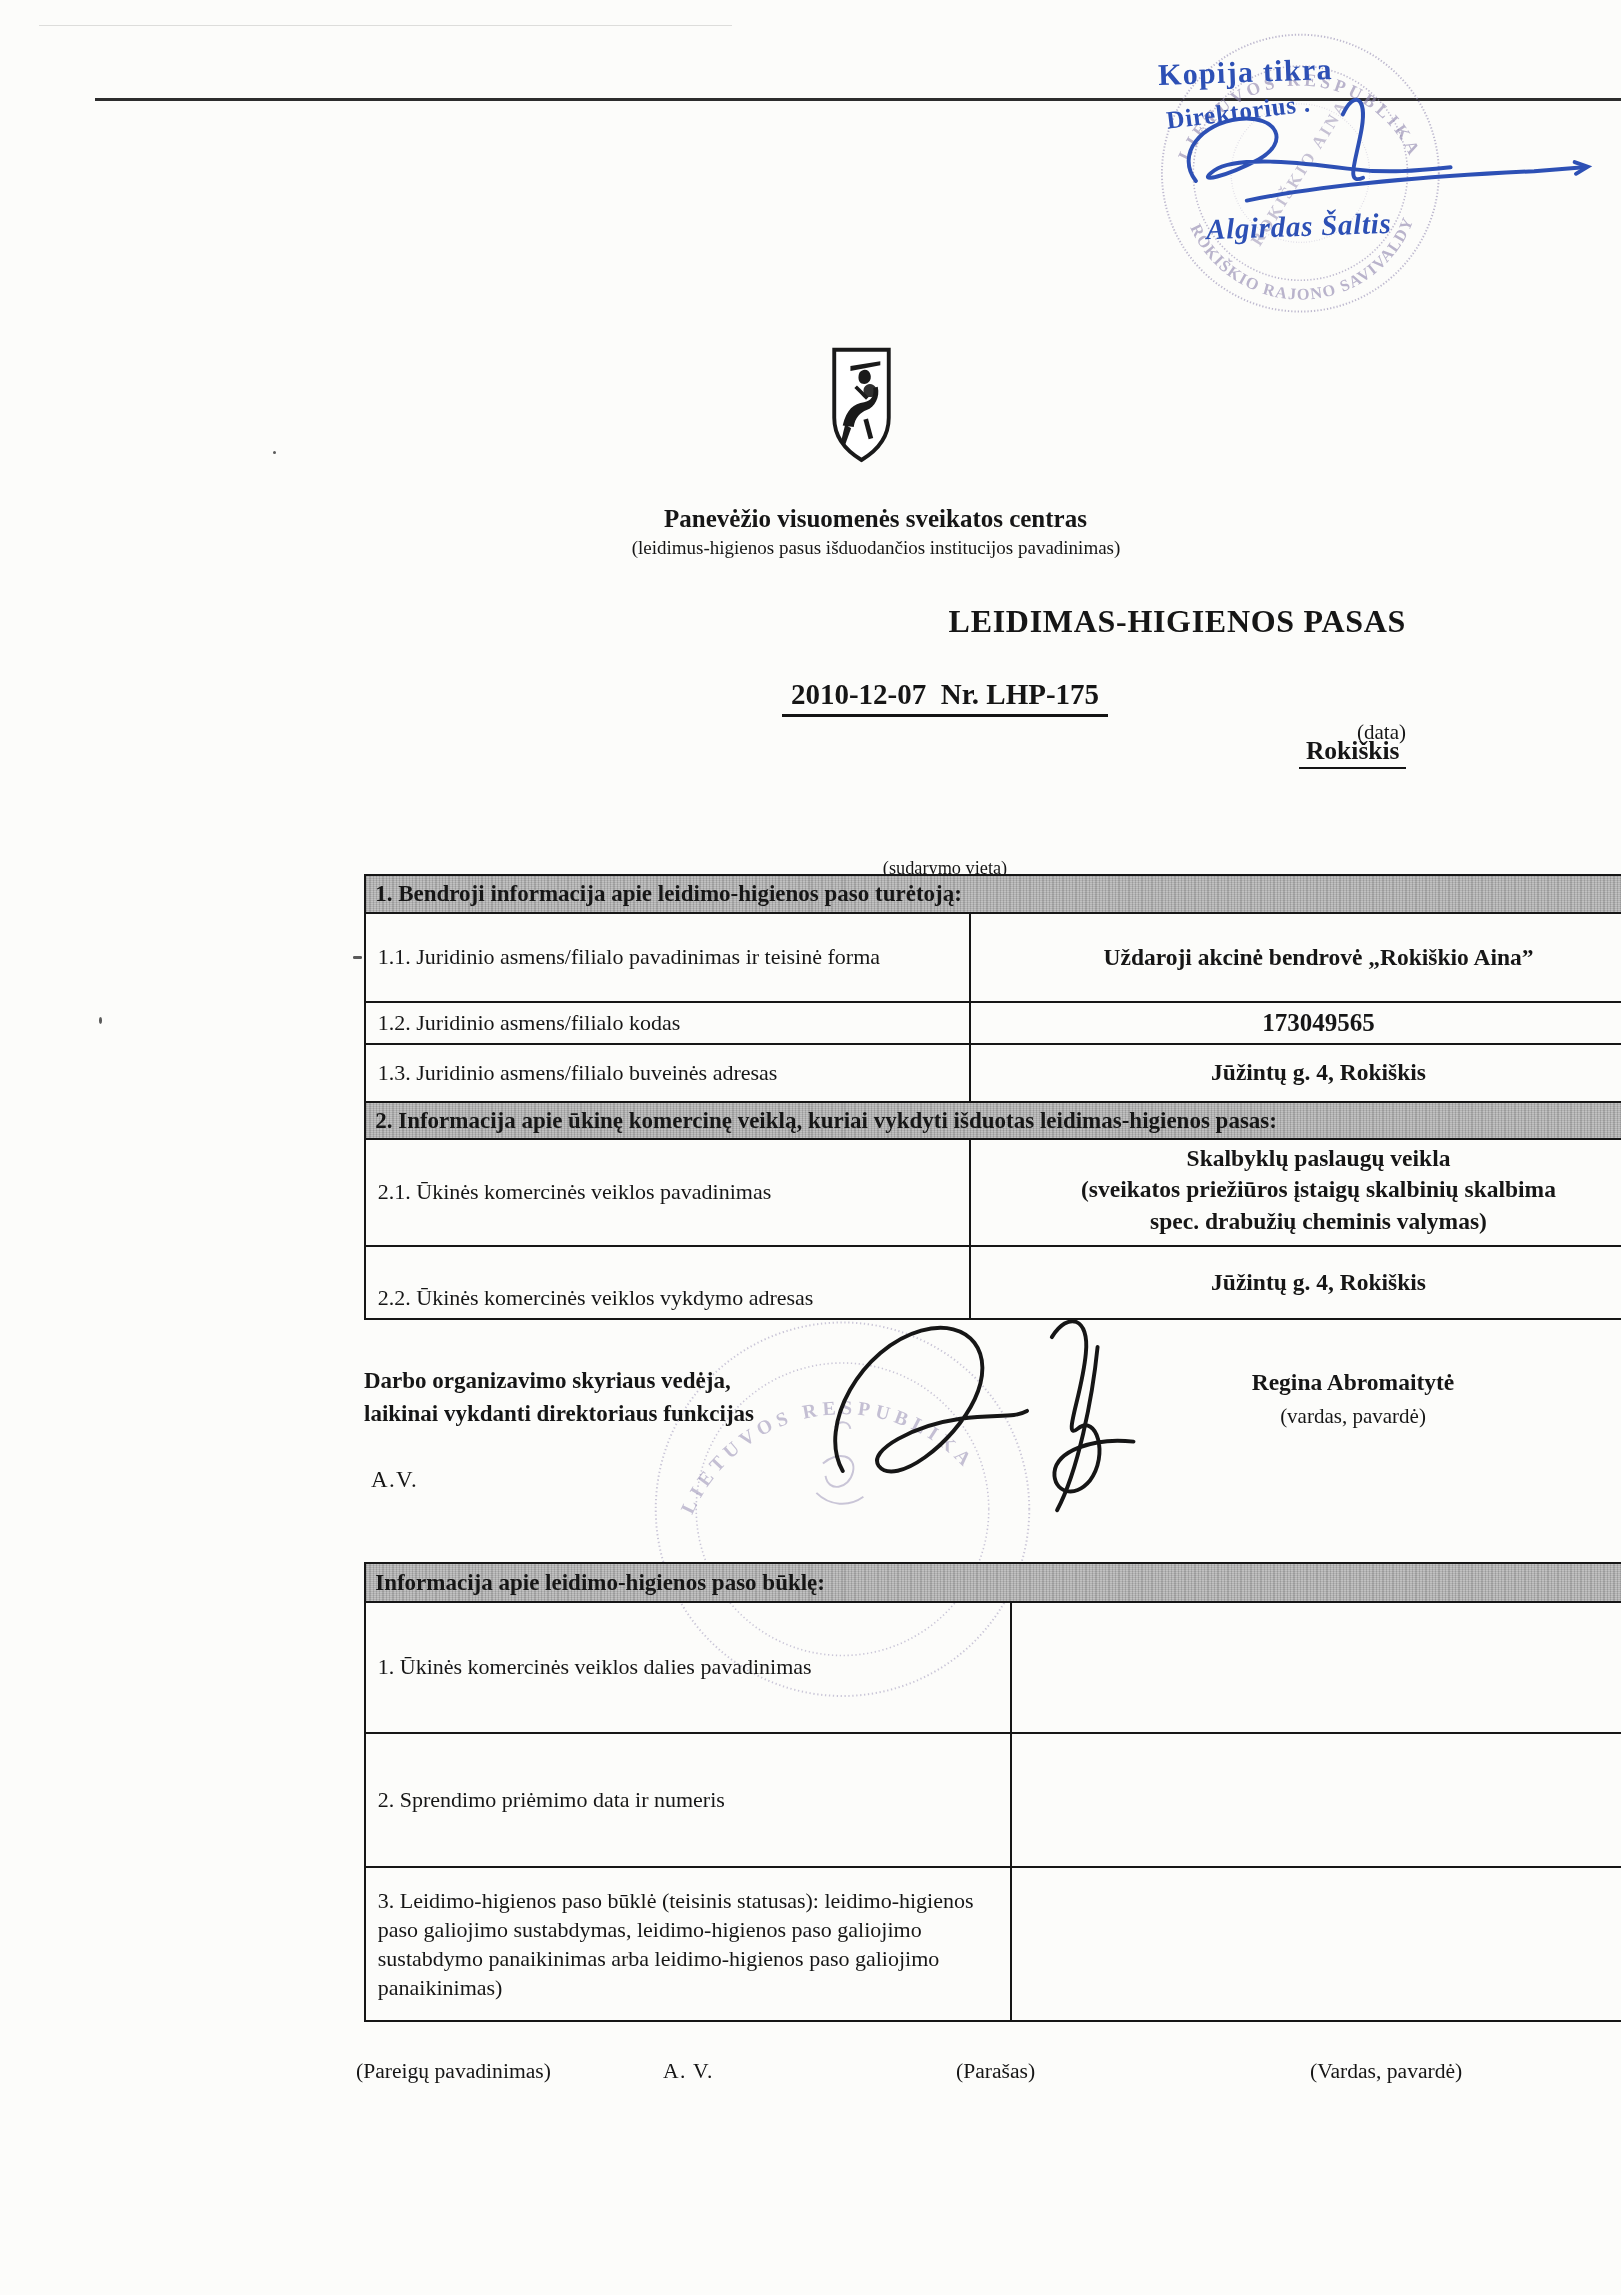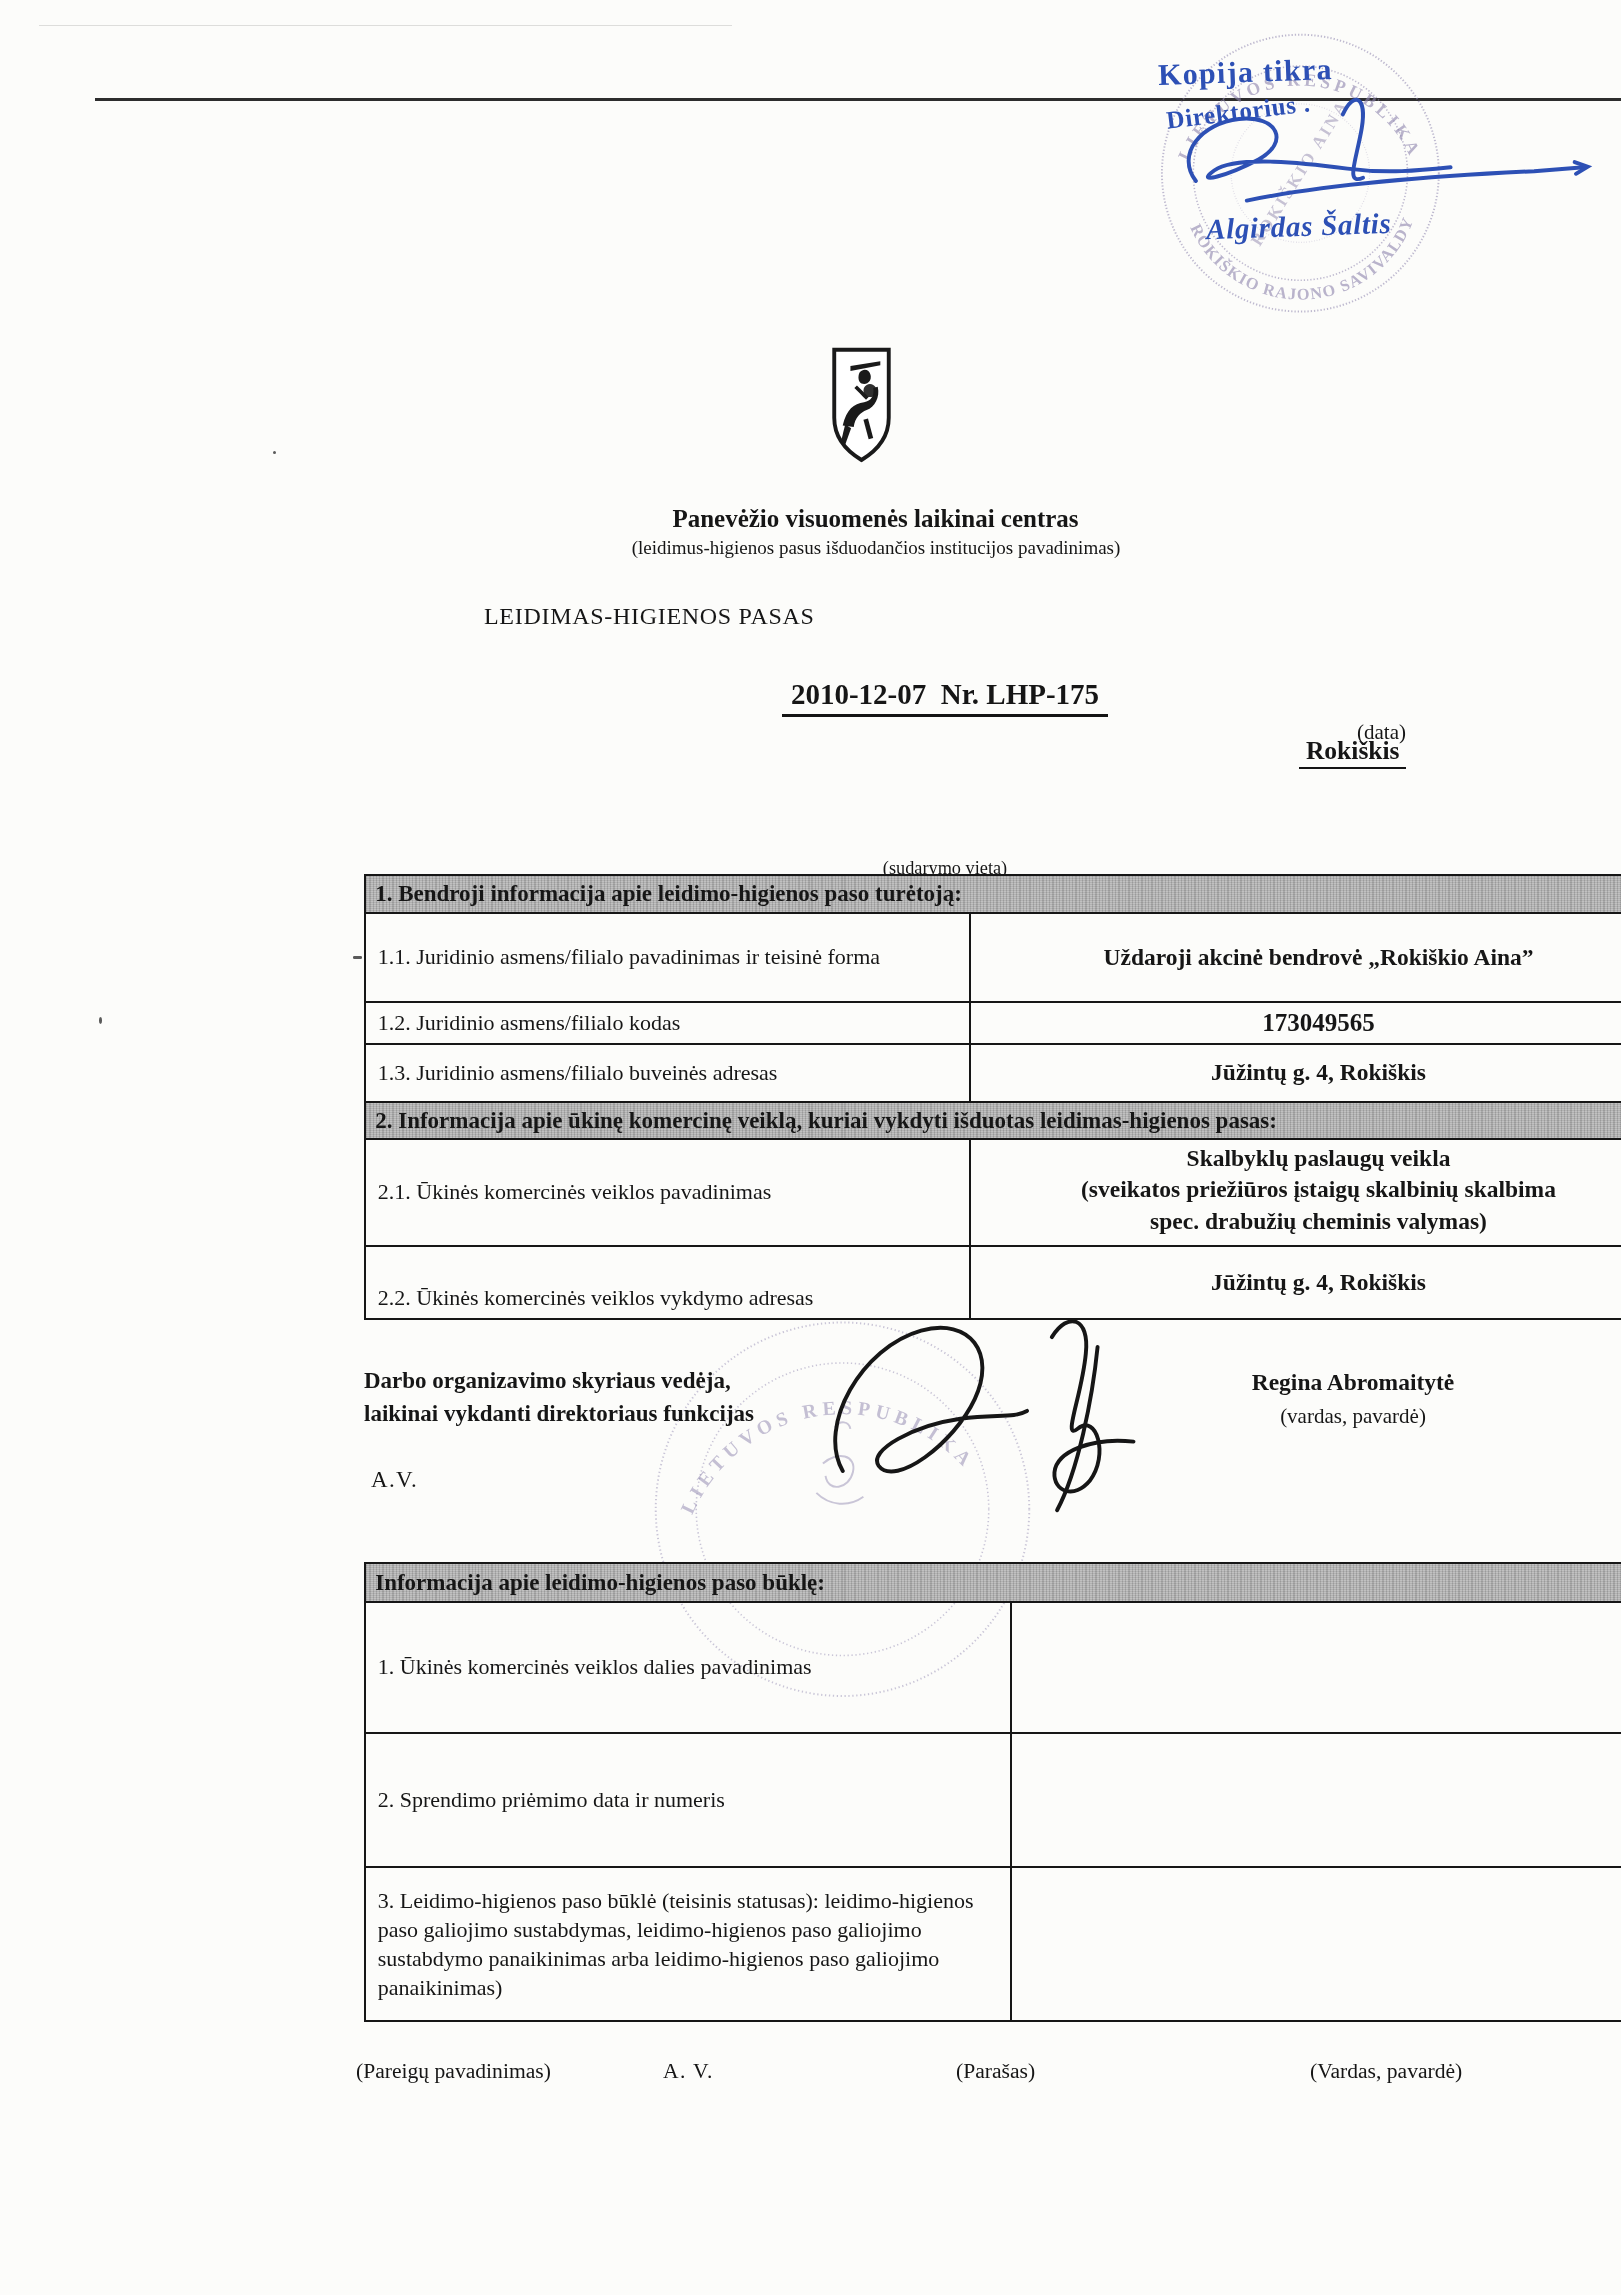--- a/index.html
+++ b/index.html
@@ -15,21 +15,21 @@
   .rule-dark{left:95px;top:98px;width:1527px;height:2.6px;background:#1b1b1b;opacity:.92;}
   
   .stamp-svg{pointer-events:none;}
   .stamp-text{position:absolute;color:var(--ink);font-family:"Liberation Serif",serif;}
   .kopija{left:1158px;top:55px;font-size:30px;font-weight:700;letter-spacing:1.3px;transform:rotate(-2deg);}
   .direktorius{left:1166px;top:98px;font-size:25px;font-weight:600;letter-spacing:0.7px;transform:rotate(-7deg);}
   .stamp-name{left:1206px;top:210px;font-size:29px;font-weight:600;font-style:italic;transform:rotate(-2deg);letter-spacing:0.7px;}
   
   .org-name{left:418px;top:505px;width:915px;text-align:center;font-size:25px;font-weight:700;}
   .org-caption{left:353px;top:537px;width:1046px;text-align:center;font-size:19px;}
-  .doc-title{left:484px;top:603px;width:922px;text-align:left;font-size:24px;font-weight:400;letter-spacing:0.7px;}
+  .doc-title{left:484px;top:603px;width:922px;text-align:right;font-size:32px;font-weight:700;letter-spacing:0.7px;}
   .date-wrap{left:484px;top:678px;width:922px;text-align:center;}
   .date-line{display:inline-block;font-size:29px;font-weight:700;border-bottom:3.3px solid #141414;padding:0 9.2px 2.6px 9.2px;white-space:pre;}
   .date-caption{left:484px;top:720px;width:922px;text-align:right;font-size:21px;}
   .place-wrap{left:484px;top:736px;width:922px;text-align:right;}
   .place{display:inline-block;font-size:25.5px;font-weight:700;border-bottom:2px solid #141414;padding:0 6.5px 1.3px 6.5px;}
   .place-caption{left:484px;top:818px;width:922px;text-align:center;font-size:18.3px;margin-top:40px;}
   
   table.doc{border-collapse:collapse;table-layout:fixed;background:transparent;}
   table.doc td{border:2px solid #161616;vertical-align:middle;}
   td.band{
@@ -103,21 +103,21 @@
     <path d="M30,30 L76,23 L76,29 L30,38 Z"></path>
     <path d="M44,40 C50,33 59,35 61,44 C63,53 56,60 47,57 C42,55 41,46 44,40 Z"></path>
     <path d="M18,122 C24,97 35,88 51,86 C62,84 67,76 65,64 L72,62 C76,78 67,94 55,98 C45,102 37,110 35,124 Z"></path>
     <path d="M22,120 L15,148 L22,151 L31,126 Z"></path>
     <path d="M50,113 L58,143 L65,141 L57,111 Z"></path>
     <path d="M60,58 a10,10 0 1 0 0.1,0 Z" opacity="0.9"></path>
     <path d="M40,60 C46,66 52,72 58,78 L54,82 C47,75 41,69 36,64 Z"></path>
   </g>
 </svg>
 
-<div class="abs org-name">Panevėžio visuomenės laikinai centras</div>
+<div class="abs org-name">Panevėžio visuomenės sveikatos centras</div>
 <div class="abs org-caption">(leidimus-higienos pasus išduodančios institucijos pavadinimas)</div>
 <div class="abs doc-title">LEIDIMAS-HIGIENOS PASAS</div>
 <div class="abs date-wrap">
   <span class="date-line">2010-12-07  Nr. LHP-175</span>
 </div>
 <div class="abs date-caption">(data)</div>
 <div class="abs place-wrap">
   <span class="place">Rokiškis</span>
 </div>
 <div class="abs place-caption">(sudarymo vieta)</div>

